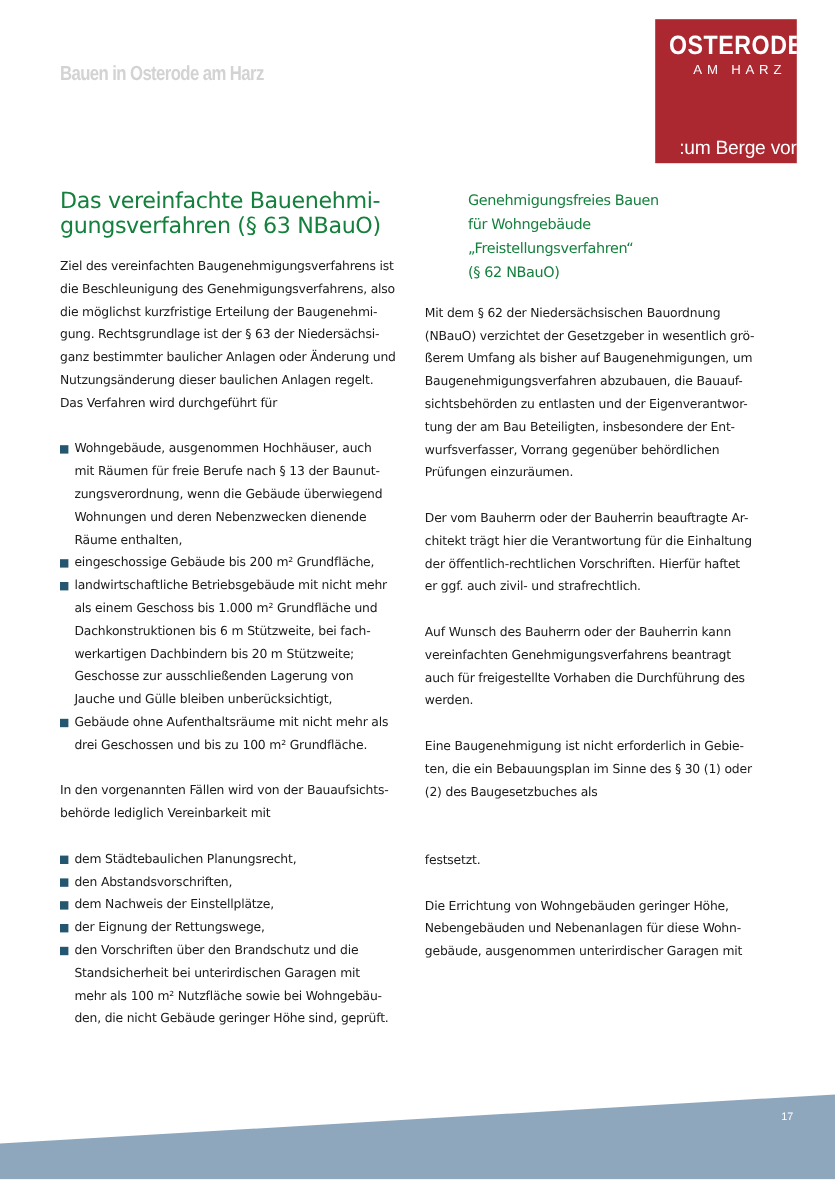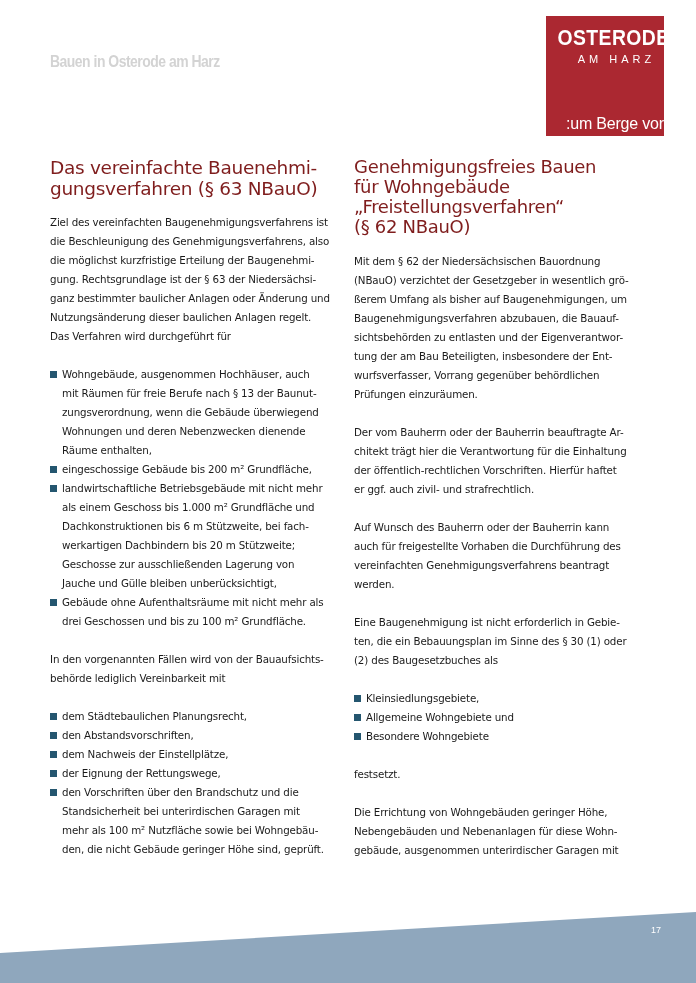--- a/index.html
+++ b/index.html
@@ -34,26 +34,26 @@
   }
   .logo-tagline {
     position: absolute; left: 14px; top: 99px; width: 135px; text-align: center;
     font-family: "Liberation Sans", sans-serif; font-size: 16px;
     letter-spacing: -0.2px;
   }
   .col { position: absolute; top: 157px; }
   .col-left { left: 50px; width: 290px; }
   .col-right { left: 354px; width: 300px; }
   .heading {
-    margin: 0; font-weight: normal; color: #7f1d1d;
+    margin: 0; font-weight: normal; color: #15803d;
     font-family: "DejaVu Sans", sans-serif;
     font-size: 18.5px; line-height: 21px; letter-spacing: -0.3px;
   }
   .heading span { display: block; white-space: nowrap; }
-  .col-right .heading { line-height: 20px; font-size: 18px; }
+  .col-right .heading { line-height: 20px; font-size: 12px; margin-left: 36px; }
   .body-text {
     font-size: 10.3px; line-height: 19px; letter-spacing: -0.15px;
   }
   .body-text .ln { display: block; white-space: nowrap; }
   .para { margin: 0; }
   .gap { height: 19px; }
   ul.bullets { list-style: none; margin: 0; padding: 0; }
   ul.bullets li { position: relative; padding-left: 12px; }
   ul.bullets li .sq {
     position: absolute; left: 0; top: 6px; width: 7px; height: 7px;
@@ -179,45 +179,31 @@
     <div class="gap"></div>
     <p class="para">
       <span class="ln">Der vom Bauherrn oder der Bauherrin beauftragte Ar-</span>
       <span class="ln">chitekt trägt hier die Verantwortung für die Einhaltung</span>
       <span class="ln">der öffentlich-rechtlichen Vorschriften. Hierfür haftet</span>
       <span class="ln">er ggf. auch zivil- und strafrechtlich.</span>
     </p>
     <div class="gap"></div>
     <p class="para">
       <span class="ln">Auf Wunsch des Bauherrn oder der Bauherrin kann</span>
+      <span class="ln">vereinfachten Genehmigungsverfahrens beantragt</span>
       <span class="ln">auch für freigestellte Vorhaben die Durchführung des</span>
-      <span class="ln">vereinfachten Genehmigungsverfahrens beantragt</span>
       <span class="ln">werden.</span>
     </p>
     <div class="gap"></div>
     <p class="para">
       <span class="ln">Eine Baugenehmigung ist nicht erforderlich in Gebie-</span>
       <span class="ln">ten, die ein Bebauungsplan im Sinne des § 30 (1) oder</span>
       <span class="ln">(2) des Baugesetzbuches als</span>
     </p>
     <div class="gap"></div>
-    <ul class="bullets">
-      <li>
-        <span class="sq"></span>
-        <span class="ln">Kleinsiedlungsgebiete,</span>
-      </li>
-      <li>
-        <span class="sq"></span>
-        <span class="ln">Allgemeine Wohngebiete und</span>
-      </li>
-      <li>
-        <span class="sq"></span>
-        <span class="ln">Besondere Wohngebiete</span>
-      </li>
-    </ul>
     <div class="gap"></div>
     <p class="para">
       <span class="ln">festsetzt.</span>
     </p>
     <div class="gap"></div>
     <p class="para">
       <span class="ln">Die Errichtung von Wohngebäuden geringer Höhe,</span>
       <span class="ln">Nebengebäuden und Nebenanlagen für diese Wohn-</span>
       <span class="ln">gebäude, ausgenommen unterirdischer Garagen mit</span>
     </p>

